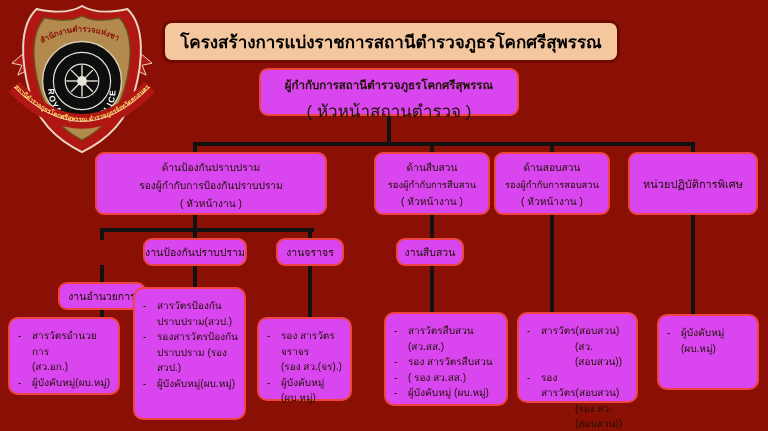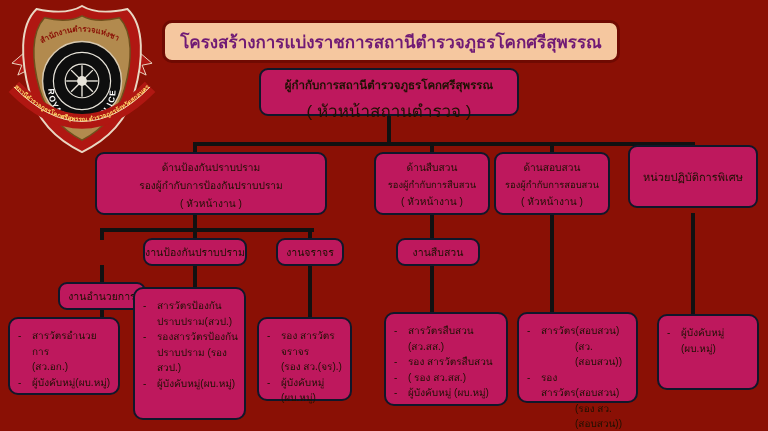--- a/index.html
+++ b/index.html
@@ -2,28 +2,28 @@
 <html><head>
 <meta charset="utf-8">
 <style>
   * { margin:0; padding:0; box-sizing:border-box; }
   body { background:#3c0400; font-family:"Liberation Sans", sans-serif; }
   .canvas {
     position:relative; width:768px; height:431px; margin:0 auto;
     background:#8a1005; overflow:hidden; color:#151005;
   }
   .obox {
-    position:absolute; background:#be185d; border:2px solid #0f172a;
+    position:absolute; background:#d946ef; border:2px solid #ef4444;
     border-radius:9px; text-align:center; color:#1d1102;
   }
   .title-bar {
     position:absolute; left:162px; top:20px; width:458px; height:43px;
     background:#f5c79f; border:3px solid #6f0a02; border-radius:10px;
     display:flex; align-items:center; justify-content:center;
-    font-size:17px; font-weight:bold; color:#701a75; white-space:nowrap;
+    font-size:17px; font-weight:bold; color:#000000; white-space:nowrap;
   }
   .root-box { left:259px; top:68px; width:260px; height:48px; padding-top:6px; }
   .root-box .l1 { font-size:11.5px; font-weight:bold; white-space:nowrap; }
   .root-box .l2 { font-size:17px; margin-top:3px; white-space:nowrap; }
   .div-box { padding-top:5px; }
   .div-box div { font-size:10.2px; line-height:1.75; white-space:nowrap; }
   .single { display:flex; align-items:center; justify-content:center; font-size:11px; }
   .unit-box {
     top:238px; height:28px; display:flex; align-items:center; justify-content:center;
     font-size:10.5px; white-space:nowrap;
@@ -117,34 +117,34 @@
   <div class="obox div-box" style="left:374px; top:152px; width:116px; height:63px;">
     <div>ด้านสืบสวน</div>
     <div style="font-size:9.4px;">รองผู้กำกับการสืบสวน</div>
     <div>( หัวหน้างาน )</div>
   </div>
   <div class="obox div-box" style="left:494px; top:152px; width:116px; height:63px;">
     <div>ด้านสอบสวน</div>
     <div style="font-size:9.4px;">รองผู้กำกับการสอบสวน</div>
     <div>( หัวหน้างาน )</div>
   </div>
-  <div class="obox single" style="left:628px; top:145px; width:130px; height:63px;">
+  <div class="obox single" style="left:628px; top:152px; width:130px; height:63px;">
     <span>หน่วยปฏิบัติการพิเศษ</span>
   </div>
 
   <div class="obox unit-box" style="left:58px; width:88px;margin-top:44px;">
     <span>งานอำนวยการ</span>
   </div>
   <div class="obox unit-box" style="left:143px; width:104px;">
     <span>งานป้องกันปราบปราม</span>
   </div>
   <div class="obox unit-box" style="left:276px; width:68px;">
     <span>งานจราจร</span>
   </div>
-  <div class="obox unit-box" style="left:396px; width:84px;">
+  <div class="obox unit-box" style="left:396px; width:68px;">
     <span>งานสืบสวน</span>
   </div>
 
   <div class="obox leaf" style="left:8px; top:317px; width:112px; height:78px;">
     <div>
         <div class="lline">
           <span class="dash">-</span>
           <span class="txt">สารวัตรอำนวยการ</span>
         </div>
         <div class="lline">

